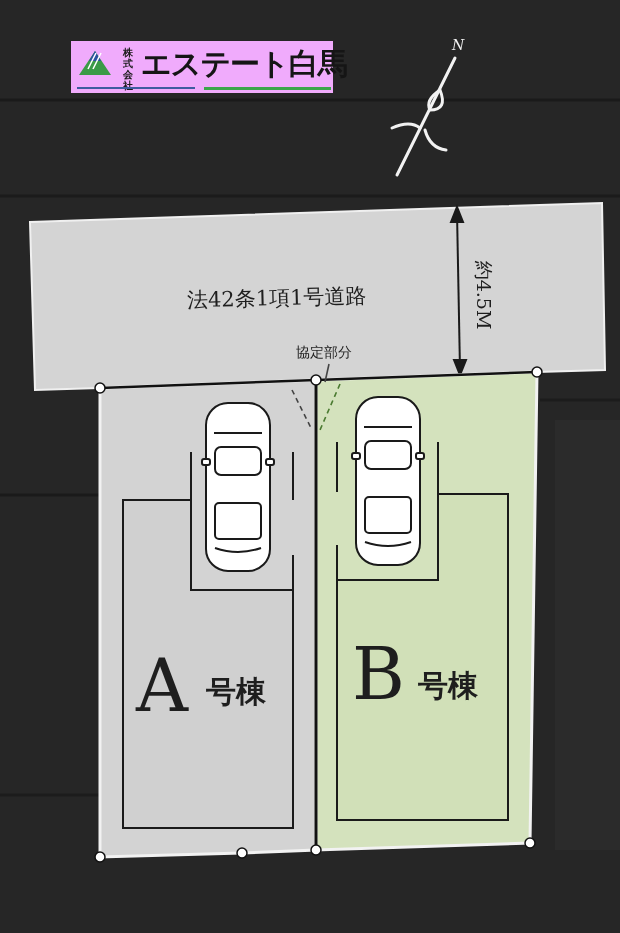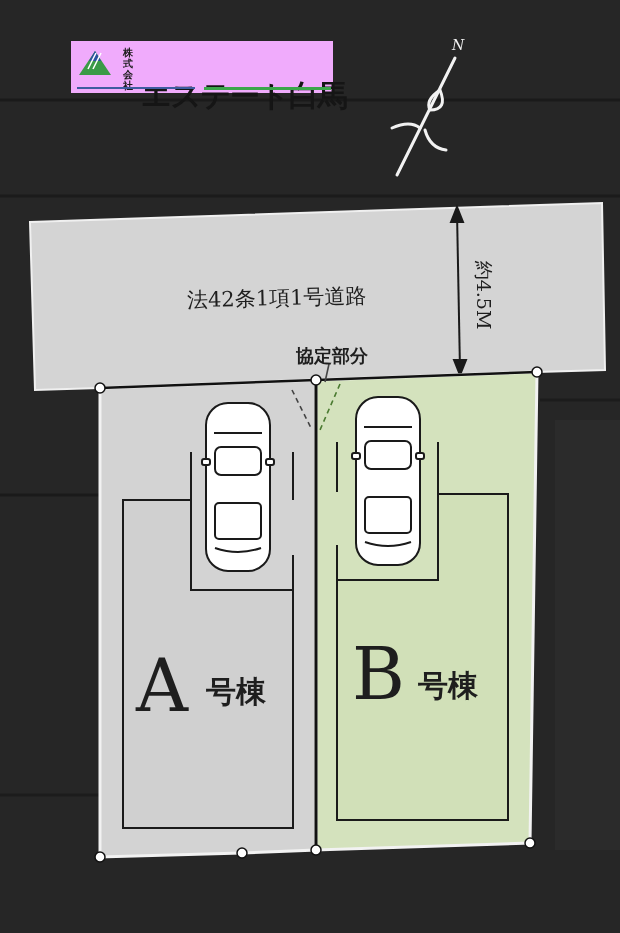--- a/index.html
+++ b/index.html
@@ -1,28 +1,28 @@
 <!DOCTYPE html>
 <html><head>
 <meta charset="utf-8">
 <style>
   html,body{margin:0;padding:0;}
   body{width:620px;height:933px;overflow:hidden;background:#262626;position:relative;font-family:"DejaVu Serif","Liberation Serif",serif;}
   .bg{position:absolute;inset:0;}
   .logo{position:absolute;left:71px;top:41px;width:262px;height:52px;background:#f0abfc;}
   .logo-mark{position:absolute;left:8px;top:6px;width:40px;height:34px;}
   .logo-kabu{position:absolute;left:52px;top:6px;font-family:"DejaVu Sans",sans-serif;font-size:10px;line-height:11px;font-weight:bold;color:#1a1a1a;width:14px;}
-  .logo-name{position:absolute;left:70px;top:3px;font-family:"DejaVu Sans",sans-serif;font-size:30px;font-weight:bold;color:#151515;letter-spacing:-1px;white-space:nowrap;margin-top:32px;}
+  .logo-name{position:absolute;left:70px;top:3px;font-family:"DejaVu Sans",sans-serif;font-size:30px;font-weight:bold;color:#151515;letter-spacing:-1px;white-space:nowrap;}
   .logo-line{position:absolute;left:133px;top:46px;width:127px;height:3px;background:#3aa64a;}
   .logo-line2{position:absolute;left:6px;top:46px;width:118px;height:2px;background:#3e5ca0;}
   .svgwrap{position:absolute;left:0;top:0;}
   .txt{position:absolute;color:#1e1e1e;white-space:nowrap;}
   .road-label{left:187px;top:284px;font-size:21px;transform:rotate(-1.5deg);}
   .width-label{left:449px;top:282px;font-size:19px;transform:rotate(90deg);transform-origin:center;}
-  .agree-label{left:296px;top:344px;font-size:18px;font-weight:bold;}
+  .agree-label{left:296px;top:344px;font-size:14px;}
   .lotA-letter{left:136px;top:644px;font-size:72px;}
   .lotA-suffix{left:206px;top:672px;font-size:30px;font-family:"DejaVu Sans",sans-serif;font-weight:bold;}
   .lotB-letter{left:352px;top:632px;font-size:72px;}
   .lotB-suffix{left:418px;top:666px;font-size:30px;font-family:"DejaVu Sans",sans-serif;font-weight:bold;}
 </style>
 </head>
 <body>
 
 <svg class="bg" width="620" height="933">
   <rect width="620" height="933" fill="#262626"></rect>

